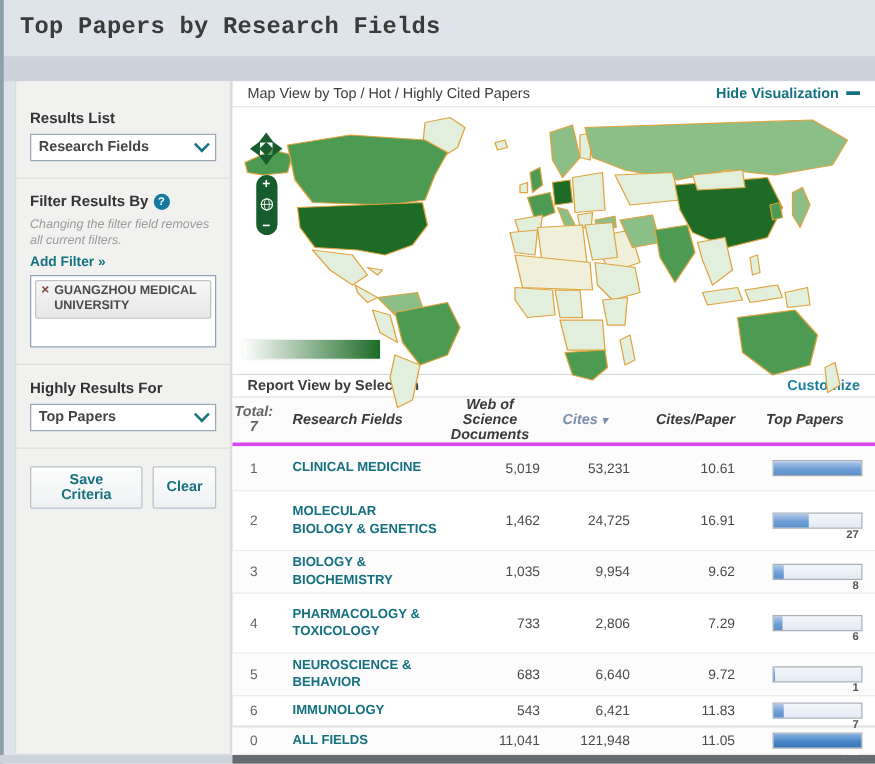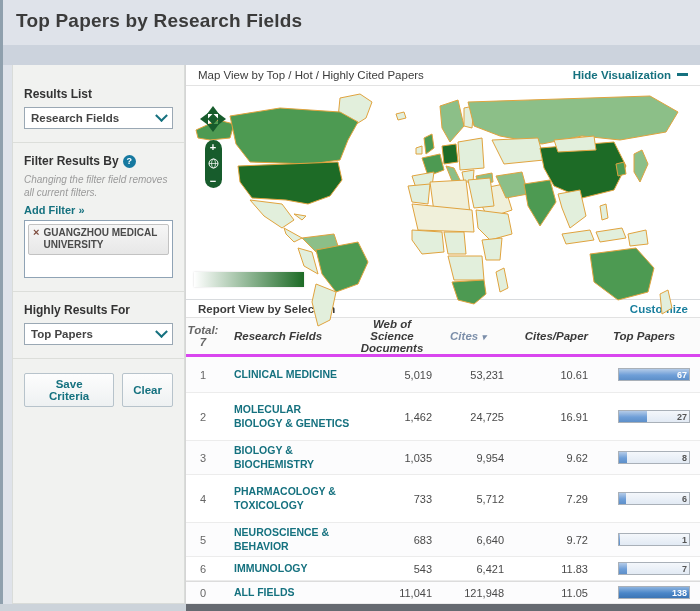--- a/index.html
+++ b/index.html
@@ -9,21 +9,21 @@
     --map-border:#e0a33e; --bar-fill:#6f9fd8; --bar-fill-dark:#4a86c8;
     --ctrl-green:#175c2c;
   }
   *{margin:0;padding:0;box-sizing:border-box;}
   html,body{width:700px;height:611px;overflow:hidden;}
   body{font-family:"Liberation Sans",sans-serif;background:var(--page-bg);position:relative;}
   .edge-strip{position:absolute;left:0;top:0;width:3px;height:611px;background:#8fa0ad;}
 
   
   .page-header{padding:10px 0 0 16px;height:45px;}
-  .page-title{font-size:19px;font-weight:bold;color:var(--title);letter-spacing:.2px;}
+  .page-title{font-size:19px;font-weight:bold;color:var(--title);letter-spacing:.2px;font-family:Liberation Mono, monospace;}
   .top-band{height:20px;background:var(--band-bg);}
 
   
   .content{display:flex;height:539px;}
   .sidebar{width:173px;margin-left:12px;background:var(--sidebar-bg);border:1px solid #d9dcd9;border-top:none;padding:12px 11px 0 11px;}
   .main{flex:1;background:#fff;border-left:1px solid #d5d5d5;display:flex;flex-direction:column;}
 
   
   .sb-label{font-size:12px;font-weight:bold;color:#333;margin-top:10px;}
   .sb-select{margin-top:6px;height:22px;background:#fff;border:1px solid #9aa8b4;display:flex;align-items:center;justify-content:space-between;padding:0 6px;cursor:pointer;}
@@ -70,21 +70,21 @@
   .tbl-head .col-docs,.tbl-head .col-cites{text-align:center;}
   .tbl-head .col-cpp{text-align:right;}
   .tbl-head .col-bar{justify-content:center;padding-right:0;}
   .field-link{font-size:10.5px;font-weight:bold;color:var(--teal);text-transform:uppercase;line-height:1.25;cursor:pointer;word-wrap:break-word;}
   .sort-col{color:var(--slate);cursor:pointer;}
   .sort-arrow{font-size:9px;color:var(--slate);}
   .rh2{min-height:36px;} .rh3{min-height:48px;} .rh2b{min-height:34px;} .rh1{min-height:24px;} .rht{min-height:23px;}
   .bar-track{position:relative;width:72px;height:13px;border:1px solid #a9b0b8;background:linear-gradient(#f4f7fb,#e2eaf4);}
   .bar-fill{height:100%;background:linear-gradient(#b4cbe8,var(--bar-fill) 55%,#5d8fc9);}
   .total-fill .bar-fill{background:linear-gradient(#8db4e0,var(--bar-fill-dark) 55%,#3c75b5);}
-  .bar-value{position:absolute;right:2px;top:0;font-size:9px;font-weight:bold;color:#555;line-height:12px;}
+  .bar-value{position:absolute;right:2px;top:10px;font-size:9px;font-weight:bold;color:#555;line-height:12px;}
   .on-fill .bar-value{color:#fff;}
 
   .footer-strip{position:absolute;bottom:0;left:0;width:700px;height:7px;background:#ccd3da;}
   .footer-strip .dark{position:absolute;left:186px;right:0;top:0;bottom:0;background:#666a71;}
 </style>
 </head>
 <body>
 
 <div class="edge-strip"></div>
 
@@ -289,21 +289,21 @@
               <div class="bar-fill" style="width: 12%;"></div>
               <span class="bar-value">8</span>
             </div>
           </div>
       </div>
 
       <div class="row rh3">
         <div class="col-rank">4</div>
         <div class="col-field"><span class="field-link">PHARMACOLOGY &amp; TOXICOLOGY</span></div>
         <div class="col-docs">733</div>
-        <div class="col-cites">5,712</div>
+        <div class="col-cites">2,806</div>
         <div class="col-cpp">7.29</div>
         <div class="col-bar">
             <div class="bar-track">
               <div class="bar-fill" style="width: 10%;"></div>
               <span class="bar-value">6</span>
             </div>
           </div>
       </div>
 
       <div class="row rh2b">

